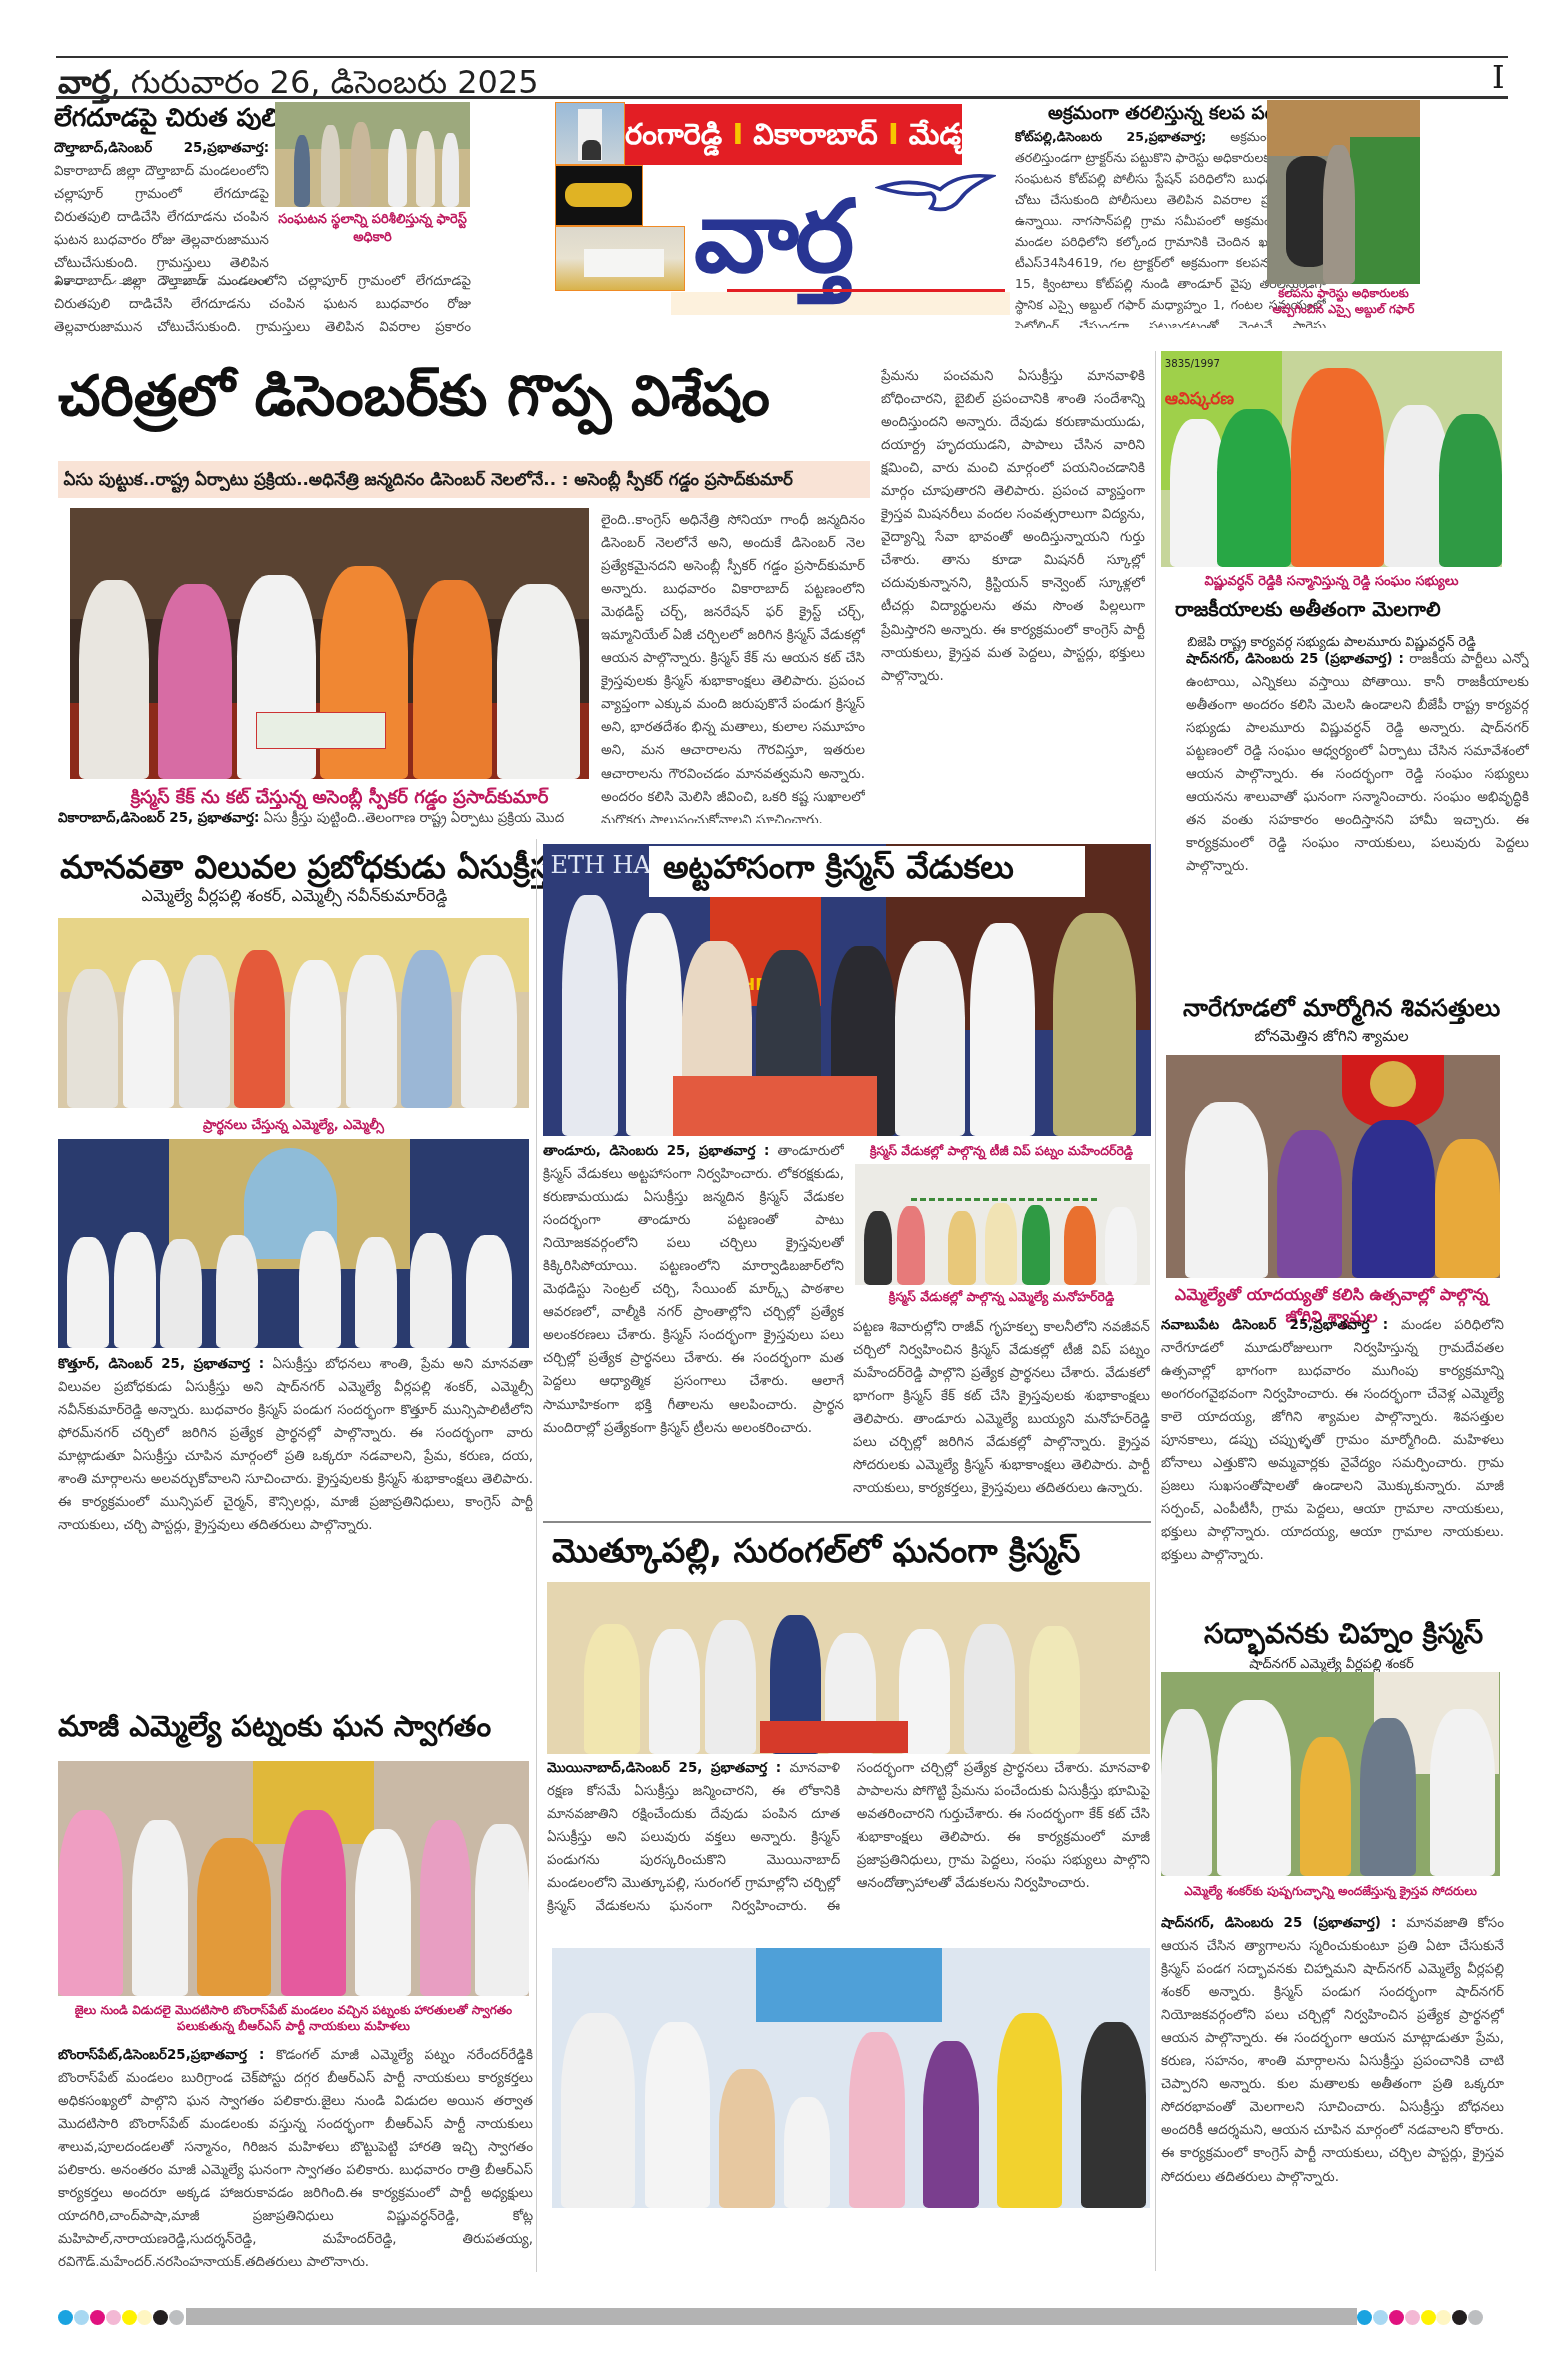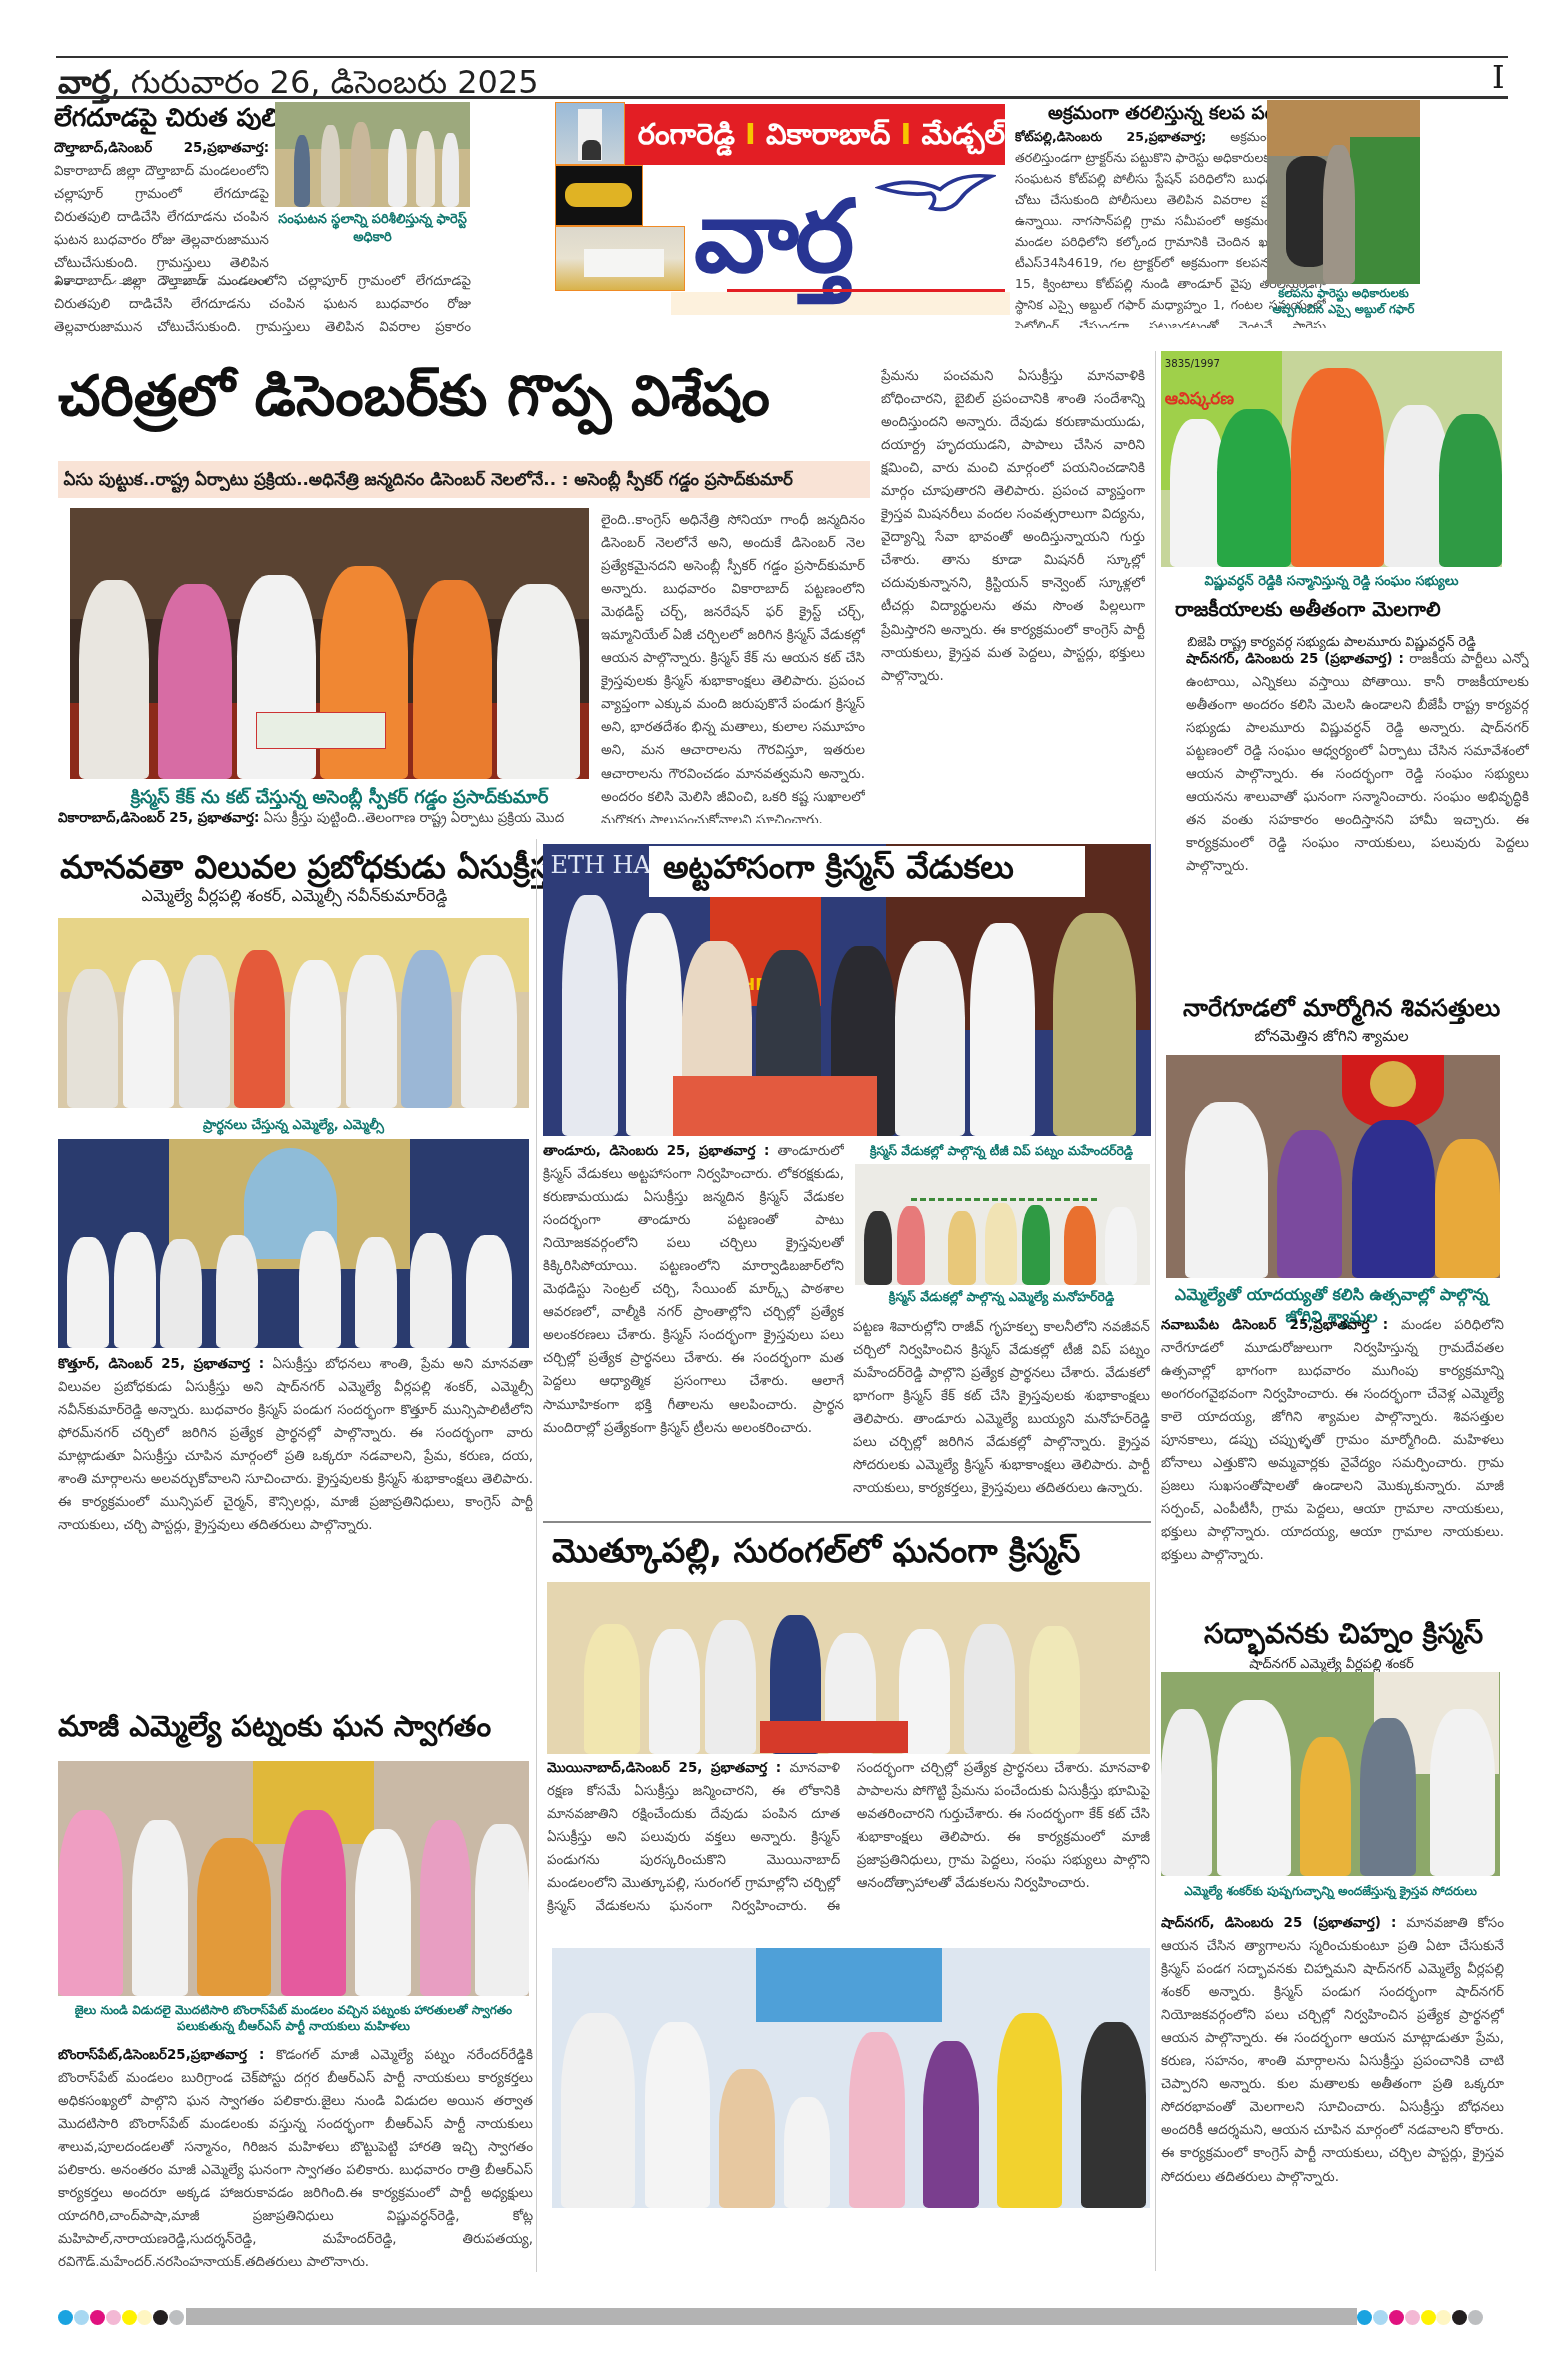--- a/index.html
+++ b/index.html
@@ -9,21 +9,21 @@
   .rule { position: absolute; background: #333; height: 2.8px; }
   .hdr-text { font-size: 32px; font-weight: normal; color: #222; }
   .hdr-text b { font-weight: bold; }
   .pagenum { font-family: "DejaVu Serif", serif; font-size: 32px; }
   .photo { position: absolute; overflow: hidden; }
   .photo .sky { position: absolute; left: 0; right: 0; top: 0; height: 45%; }
   .photo .ground { position: absolute; left: 0; right: 0; bottom: 0; height: 55%; }
   .person { position: absolute; bottom: 0; border-radius: 40% 40% 5.6px 5.6px; }
   .headline { position: absolute; font-weight: bold; color: #111; line-height: 1.15; white-space: nowrap; }
   .subhead { position: absolute; color: #222; text-align: center; white-space: nowrap; }
-  .caption { position: absolute; font-size: 14px; font-weight: bold; color: #0f766e; text-align: center; line-height: 1.35; }
+  .caption { position: absolute; font-size: 14px; font-weight: bold; color: #be185d; text-align: center; line-height: 1.35; }
   .body { position: absolute; font-size: 13.4px; line-height: 1.72; color: #444; text-align: justify; overflow: hidden; }
   .dateline { font-weight: bold; color: #111; }
   .col-sep { position: absolute; width: 0.9px; background: #ccc; }
   .reg-dot { display: inline-block; width: 15px; height: 15px; border-radius: 50%; margin-right: 0.9px; vertical-align: middle; }
 </style>
 </head>
 <body>
 
 <div class="rule" style="left:56px; top:56px; width:1452px; height:1.9px;"></div>
 <div class="abs hdr-text" style="left:58px; top:63px;">
@@ -50,21 +50,21 @@
 </div>
 <div class="body" style="left:54px; top:269px; width:417px; height:72px;">
   <span>వికారాబాద్ జిల్లా దౌల్తాబాద్ మండలంలోని చల్లాపూర్ గ్రామంలో లేగదూడపై చిరుతపులి దాడిచేసి లేగదూడను చంపిన ఘటన బుధవారం రోజు తెల్లవారుజామున చోటుచేసుకుంది. గ్రామస్తులు తెలిపిన వివరాల ప్రకారం చల్లాపూర్ గ్రామానికి చెందిన కోలుముల సాయప్ప రోజులాగే మంగళవారంరోజు రాత్రి తన పొలం దగ్గర పశువులను కట్టేసి ఇంటికి వచ్చాడు.తిరిగి బుధవారం రోజు తెల్లవారుజామున తన పొలానికి వెళ్లి చూడగా.. చిరుత పులి లేగదూడను లాక్కెళ్ళి చంపేసిందని రైతు సాయప్ప ఆవేదన వ్యక్తంచేశాడు.దీంతో గ్రామస్తులు ఫారెస్ట్ అధికారులకు సమాచారం ఇవ్వగా సంఘటన స్థలానికి ఫారెస్ట్ అధికారులకు వచ్చి పులి ఆనవాళ్లను గుర్తించి,ప్రజలు జాగ్రత్తగా ఉండాలని సూచించారు.</span>
 </div>
 
 <div class="abs" style="left:555px; top:102px; width:455px; height:213px;">
   <div class="abs" style="left:0; top:0; width:70px; height:63px; background:linear-gradient(#9bbbd8,#c9d3d9); border:1.9px solid #f08a24;">
     <div class="abs" style="left:22px; top:5.6px; width:24px; height:52px; background:#f0f0f0;"></div>
     <div class="abs" style="left:26px; top:37px; width:18.6px; height:20.4px; background:#333; border-radius:7.4px 7.4px 0 0;"></div>
   </div>
-  <div class="abs" style="left:70px; top:1.9px; width:380px; height:61px; background:#e31e24; color:#fff; font-size:29px; font-weight:bold; line-height:61px; text-align:right; white-space:nowrap;">
+  <div class="abs" style="left:70px; top:1.9px; width:337px; height:61px; background:#e31e24; color:#fff; font-size:29px; font-weight:bold; line-height:61px; text-align:left; white-space:nowrap;">
     <span>రంగారెడ్డి</span>
     <span style="color:#f7c600;">I</span>
     <span>వికారాబాద్</span>
     <span style="color:#f7c600;">I</span>
     <span>మేడ్చల్</span>
   </div>
   <div class="abs" style="left:0; top:63px; width:88px; height:61px; background:#111; border:1.9px solid #f08a24;">
     <div class="abs" style="left:9.3px; top:16.7px; width:67px; height:24px; background:#e0b324; border-radius:11px;"></div>
   </div>
   <div class="abs" style="left:0; top:124px; width:130px; height:65px; background:linear-gradient(#dcd8cc,#e8e2d0 50%,#d9b24a); border:1.9px solid #f08a24;">

